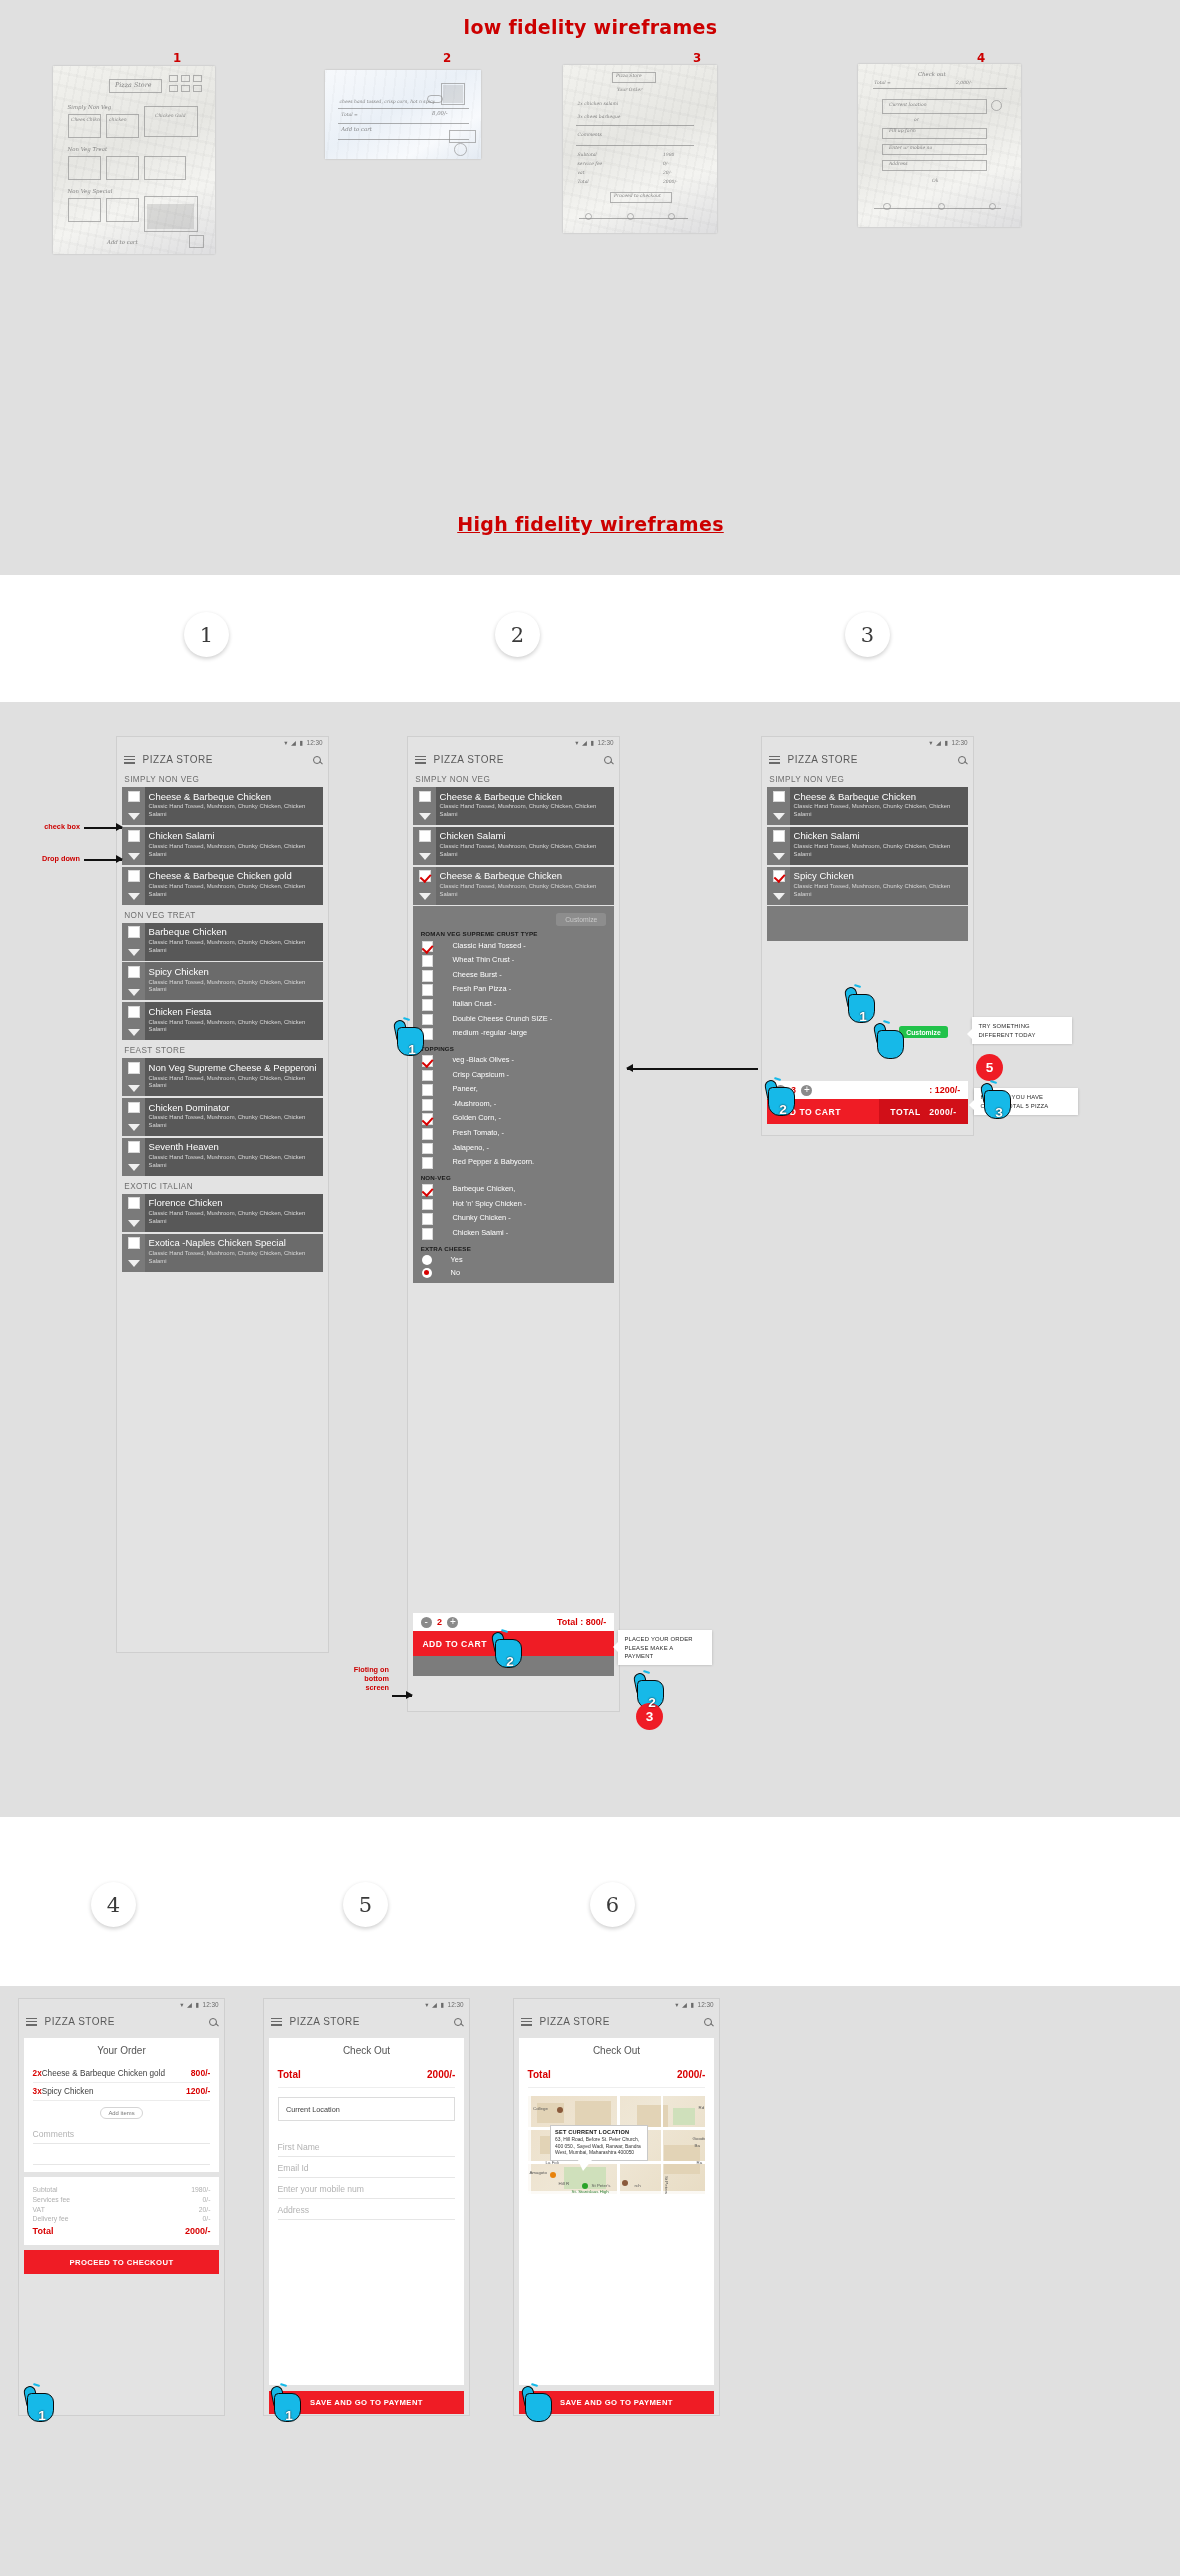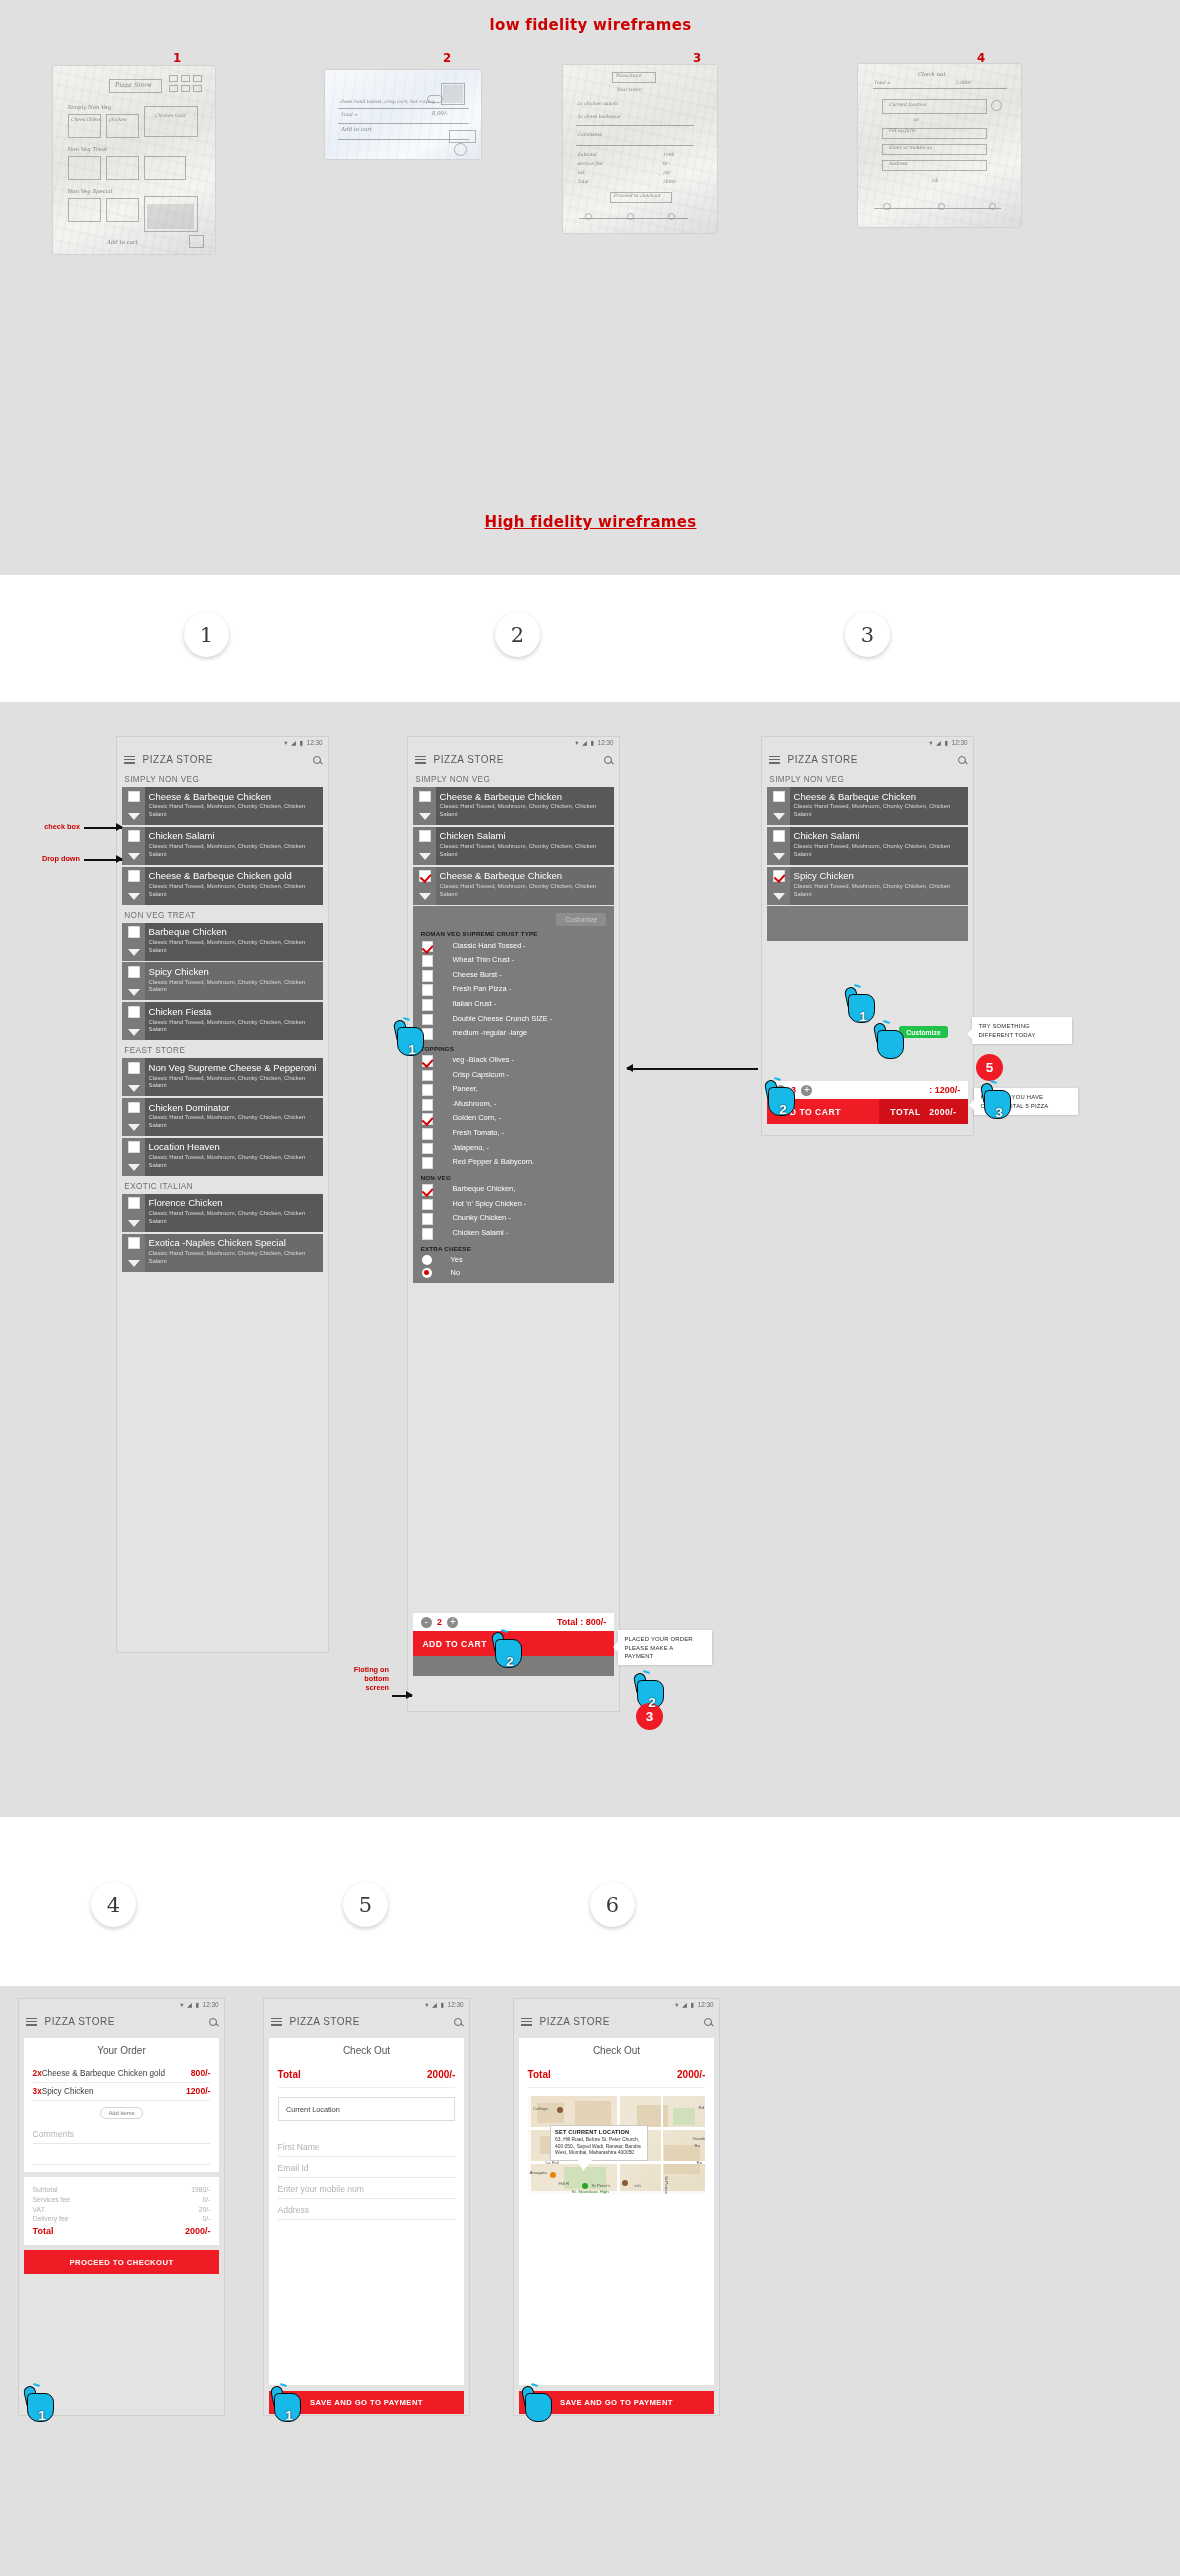--- a/index.html
+++ b/index.html
@@ -5,21 +5,21 @@
   * { box-sizing: border-box; margin:0; padding:0; }
   body {
     width:1181px; height:2576px; position:relative;
     background:#e0e0e0;
     font-family:"Liberation Sans", sans-serif;
     overflow:hidden;
   }
   .band-white { position:absolute; left:0; width:1181px; background:#ffffff; }
   .sec-title {
     position:absolute; width:100%; text-align:center;
-    color:#cc0000; font-weight:bold; font-size:15px;
+    color:#cc0000; font-weight:bold; font-size:19px;
     letter-spacing:0.3px; font-family:"DejaVu Sans", sans-serif;
   }
   .lf-num {
     position:absolute; color:#cc0000; font-weight:bold; font-size:11.8px;
     text-align:center; font-family:"DejaVu Sans", sans-serif;
   }
   
   .paper {
     position:absolute;
     background:
@@ -423,21 +423,21 @@
         <div class="nm">Chicken Dominator</div>
         <div class="ds">Classic Hand Tossed, Mushroom, Chunky Chicken, Chicken Salami</div>
       </div>
   </div>
   <div class="item">
     <div class="gut">
         <span class="cbx"></span>
         <span class="caret"></span>
       </div>
     <div class="body">
-        <div class="nm">Location Heaven</div>
+        <div class="nm">Seventh Heaven</div>
         <div class="ds">Classic Hand Tossed, Mushroom, Chunky Chicken, Chicken Salami</div>
       </div>
   </div>
 
   <div class="cat">EXOTIC ITALIAN</div>
   <div class="item">
     <div class="gut">
         <span class="cbx"></span>
         <span class="caret"></span>
       </div>

